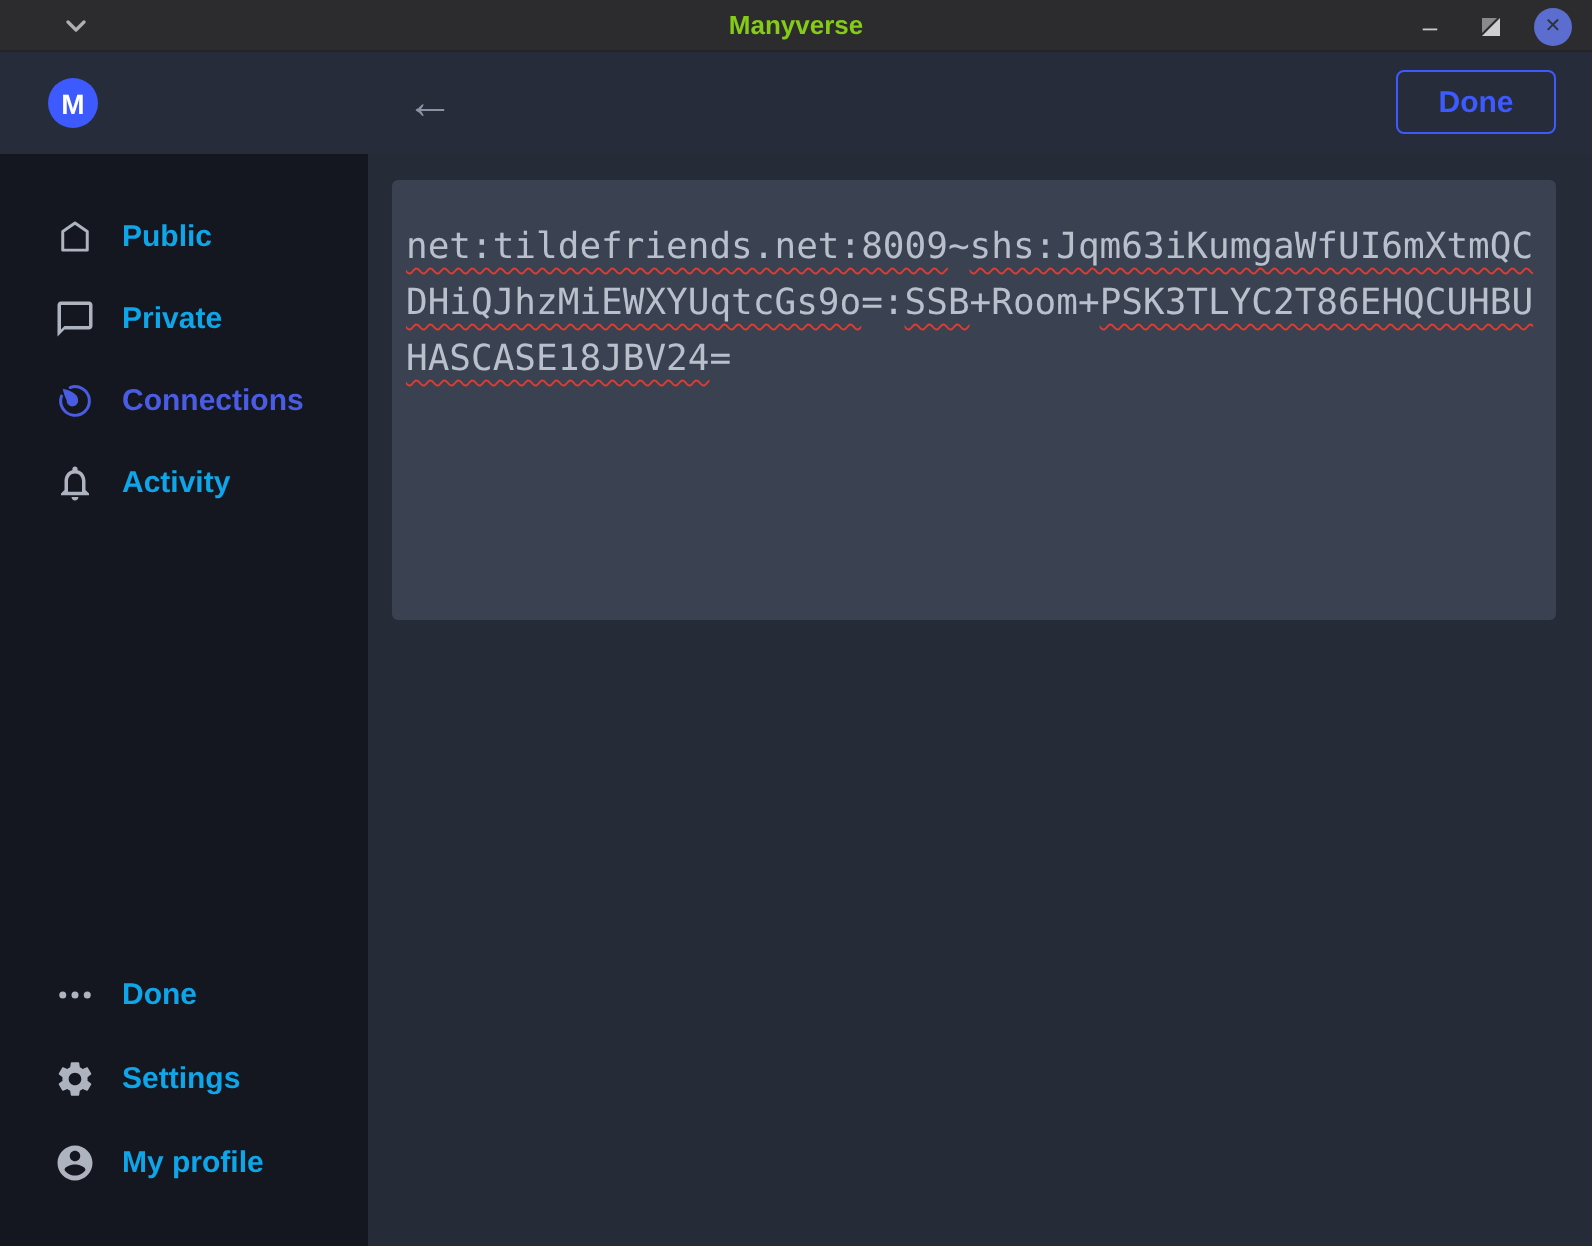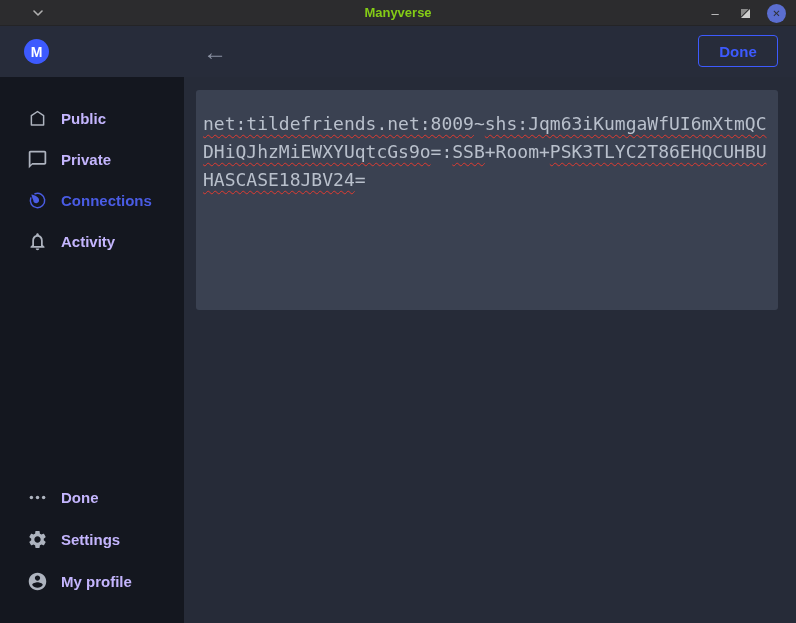--- a/index.html
+++ b/index.html
@@ -69,21 +69,21 @@
   }
   .sidebar-top { padding-top: 21px; }
   .sidebar-bottom { position: absolute; bottom: 0; left: 0; right: 0; padding-bottom: 21px; }
   .side-item {
     height: 41px; display: flex; align-items: center;
     padding-left: 26px; cursor: pointer;
   }
   .sidebar-bottom .side-item { height: 42px; }
   .side-item .icon { width: 22px; height: 22px; margin-right: 13px;
     display: flex; align-items: center; justify-content: center; }
-  .side-item .label { font-size: 15px; font-weight: 600; color: #c4b5fd; }
+  .side-item .label { font-size: 15px; font-weight: 600; color: #0ea5e9; }
   .side-item.active .label { color: var(--active-blue, #4A5CE4); }
   .icon svg { display: block; }
   .icon-stroke { stroke: #AEB4BF; fill: none; stroke-width: 1.7;
     stroke-linejoin: round; stroke-linecap: round; }
   .icon-fill { fill: #AEB4BF; }
   .active .icon-stroke { stroke: var(--active-blue, #4A5CE4); }
   .active .icon-fill { fill: var(--active-blue, #4A5CE4); }
 
   .content { flex: 1; background: #262B38; position: relative; }
   .invite-textarea {

